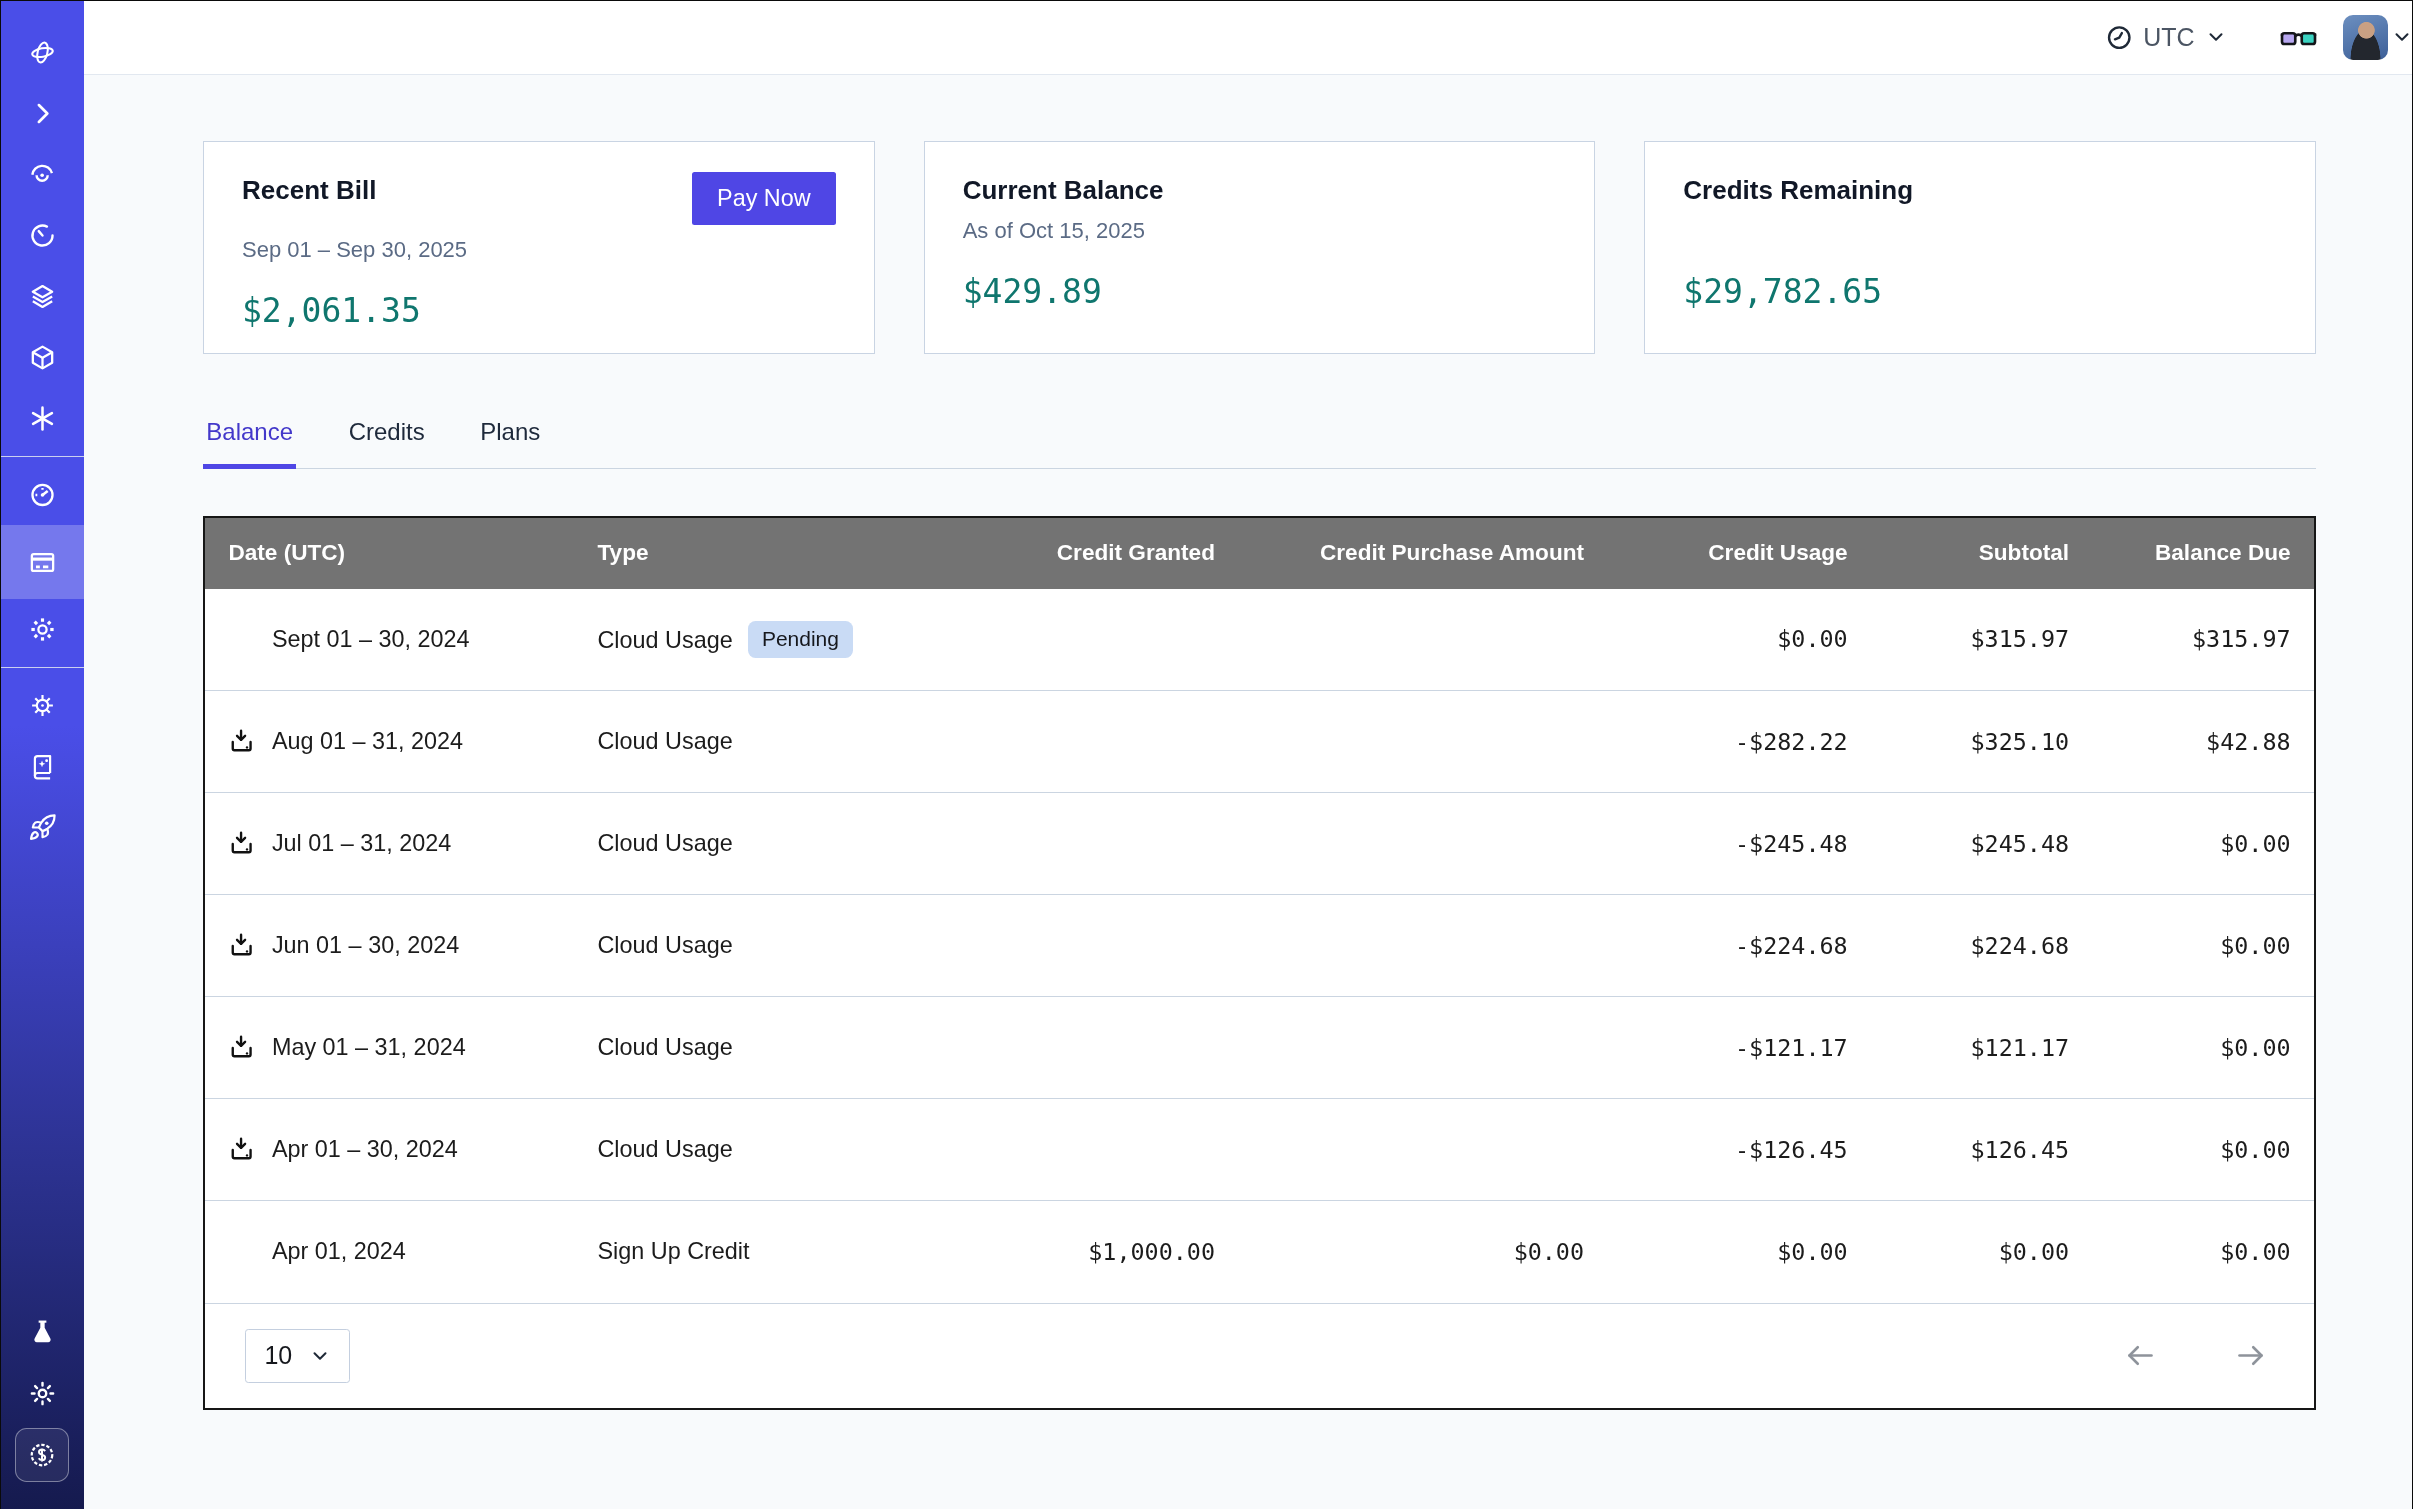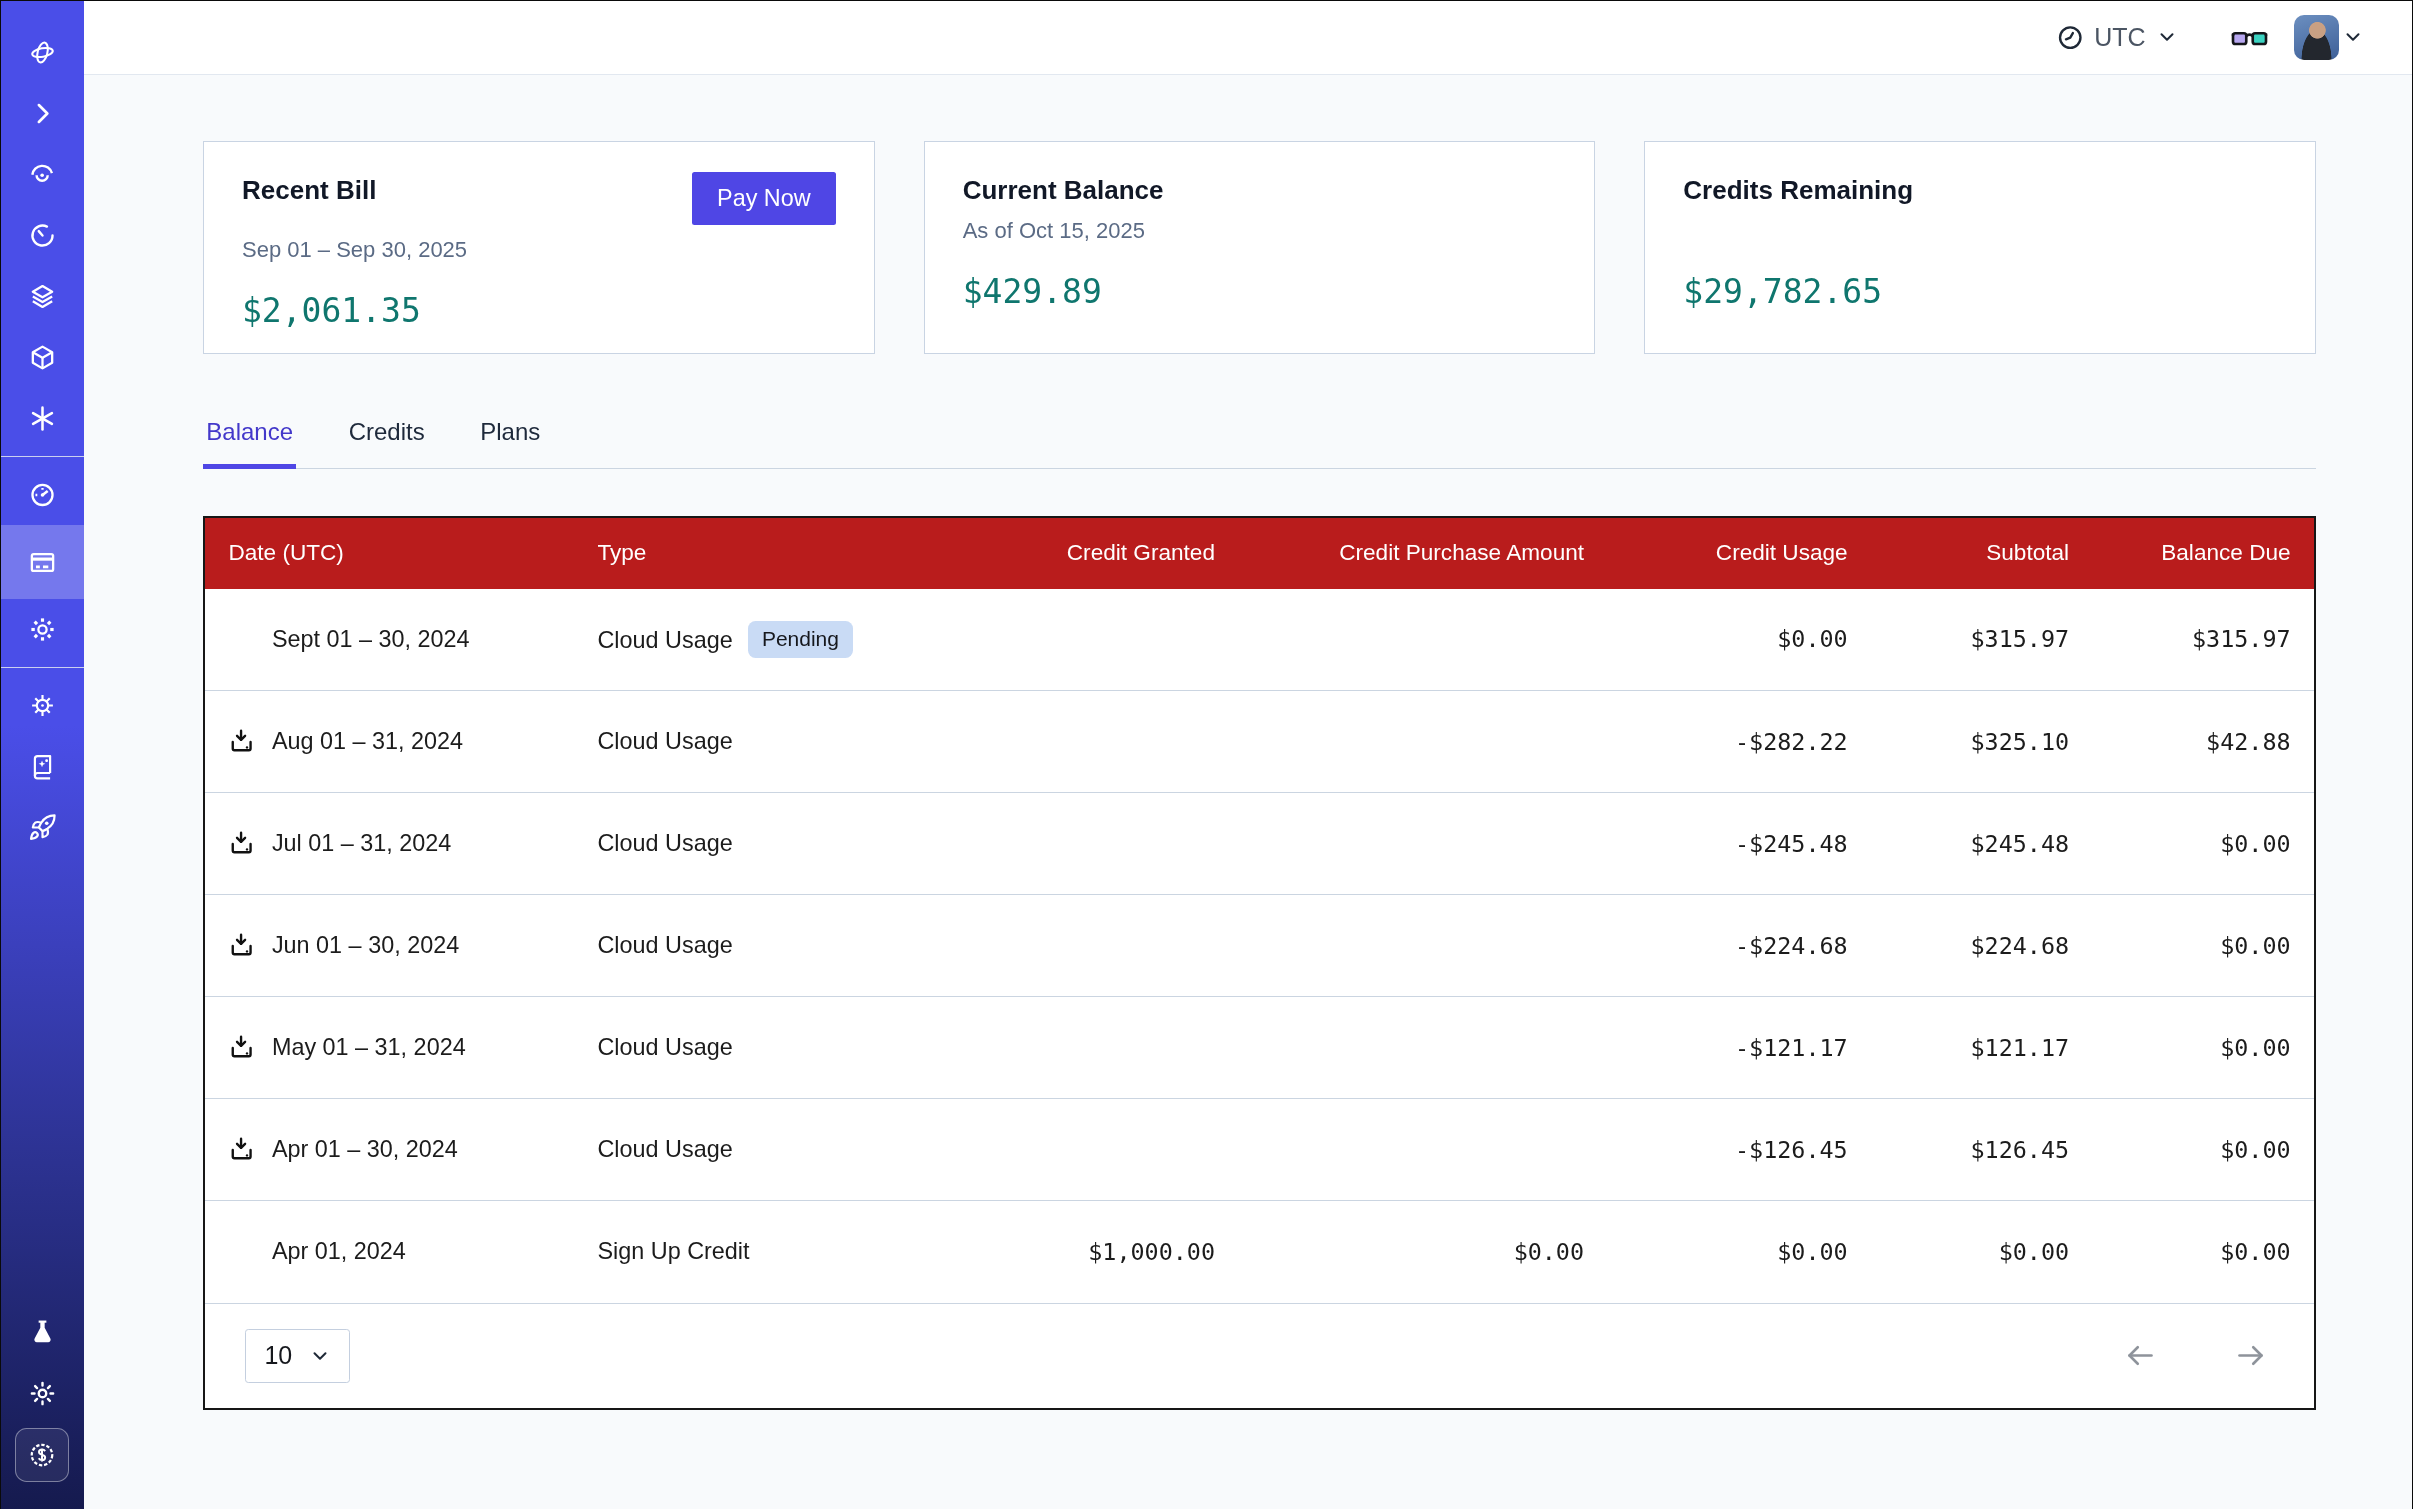--- a/index.html
+++ b/index.html
@@ -17,21 +17,21 @@
   .nav-divider { height:1.7px; background:rgba(226,232,240,0.85); margin:6.7px 0; }
   .sidebar .spacer { flex:1; }
   .sidebar-top { padding-top:22px; }
   .sidebar-bottom { padding-bottom:18.4px; }
   .frame-btn { width:54px; height:54px; margin:3.3px auto 10px; border:1.7px solid rgba(255,255,255,0.4);
     border-radius:11.7px; background:rgba(255,255,255,0.07); display:flex; align-items:center; justify-content:center; cursor:pointer; }
   .frame-btn svg { width:30px; height:30px; }
 
   
   .topbar { position:absolute; left:84px; right:0; top:0; height:75px; background:#ffffff;
-    border-bottom:1.7px solid #e2e8f0; display:flex; align-items:center; justify-content:flex-end; padding-right:49px; gap:3px; }
+    border-bottom:1.7px solid #e2e8f0; display:flex; align-items:center; justify-content:flex-end; gap:3px; }
   .tz { display:flex; align-items:center; gap:10px; cursor:pointer; margin-right:50px; }
   .tz svg.clock { width:28.5px; height:28.5px; color:#1f2937; }
   .tz .tz-label { font-size:25px; color:#4b5563; }
   .chev { width:22px; height:22px; color:#1f2937; }
   .glasses-btn { cursor:pointer; display:flex; align-items:center; margin-right:23.4px; }
   .glasses-btn svg { width:37px; height:28.5px; }
   .avatar { width:45px; height:45px; border-radius:10px; cursor:pointer;
     background:
       radial-gradient(circle at 52% 34%, #c9a083 0 21%, rgba(0,0,0,0) 23%),
       radial-gradient(ellipse at 50% 100%, #23272e 0 46%, rgba(0,0,0,0) 48%),
@@ -52,21 +52,21 @@
   .pay-btn { background:#4f46e5; color:#fff; border:none; font-size:23.4px; font-family:"Liberation Sans",sans-serif;
     padding:13.4px 25px; border-radius:2.5px; cursor:pointer; margin-top:-3.3px; }
 
   .tabs { display:flex; gap:49px; margin-top:64px; border-bottom:1.7px solid #cbd5e1; }
   .tab { font-size:24px; color:#1e293b; padding:0 3.3px 18.4px; cursor:pointer; border-bottom:5px solid transparent; margin-bottom:-1.7px; }
   .tab.active { color:#4338ca; border-bottom-color:#4f46e5; }
 
   
   .table-wrap { margin-top:47px; border:2.5px solid #161616; background:#fff; }
   table.invoices { width:100%; border-collapse:collapse; }
-  .invoices thead th { background:#b91c1c; color:#fff; font-weight:400; font-size:22.6px; height:71px; padding:0 23.4px; text-align:left; }
+  .invoices thead th { background:#737373; color:#fff; font-weight:700; font-size:22.6px; height:71px; padding:0 23.4px; text-align:left; }
   .invoices th.num, .invoices td.num { text-align:right; }
   .invoices tbody td { height:102px; font-size:23.4px; color:#1c1c1c; padding:0 23.4px; border-top:1.7px solid #cbd5e1; }
   .invoices tbody tr:first-child td { border-top:none; }
   td.num { font-family:"DejaVu Sans Mono", monospace; font-size:22.6px; }
   .c-usage { color:#5a6b85; }
   .c-green { color:#15803d; }
   .date-cell { display:flex; align-items:center; gap:15px; }
   .dl-btn { width:28.5px; height:28.5px; color:#111; cursor:pointer; flex:0 0 28.5px; }
   .dl-btn svg { width:28.5px; height:28.5px; display:block; }
   .badge { display:inline-block; background:#c9dbf5; color:#16181d; font-size:21px; border-radius:7.5px;

